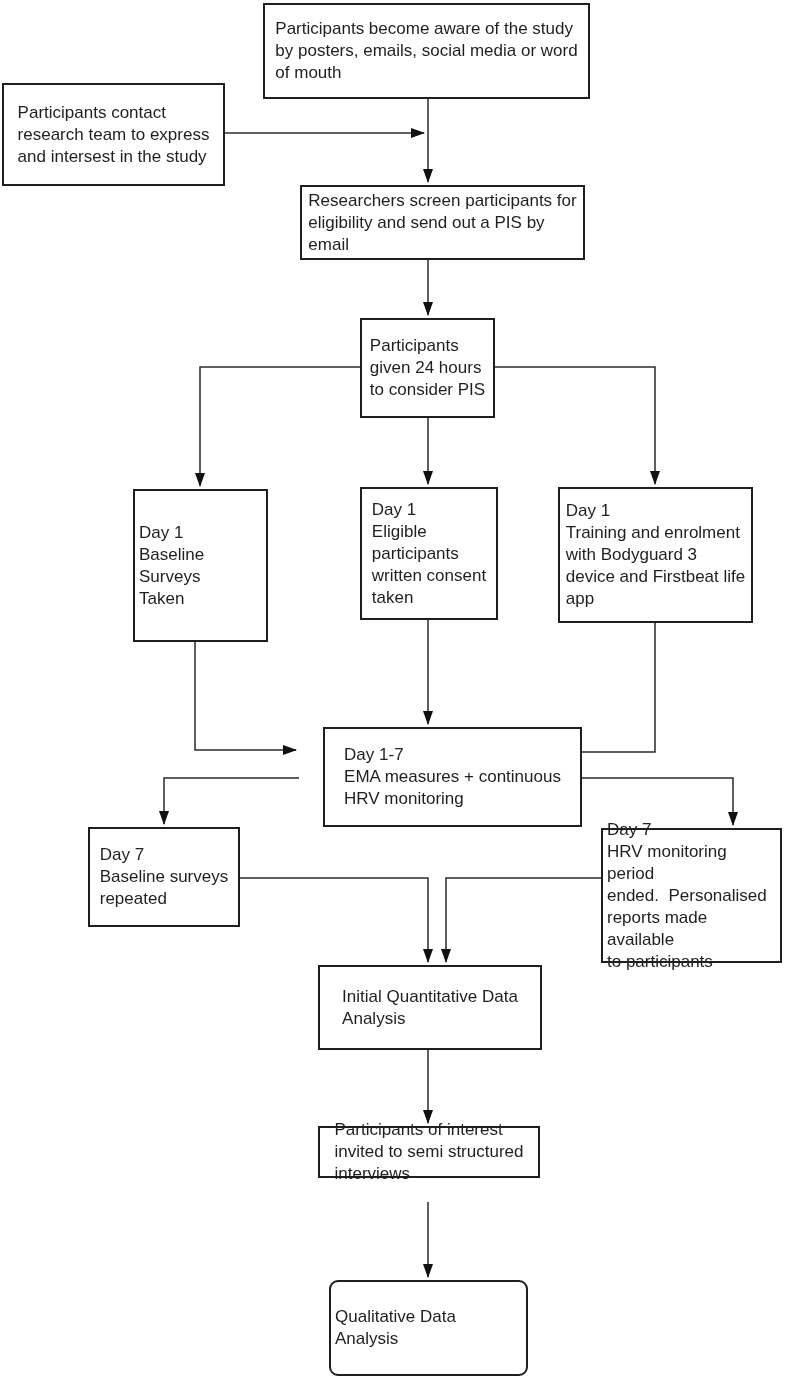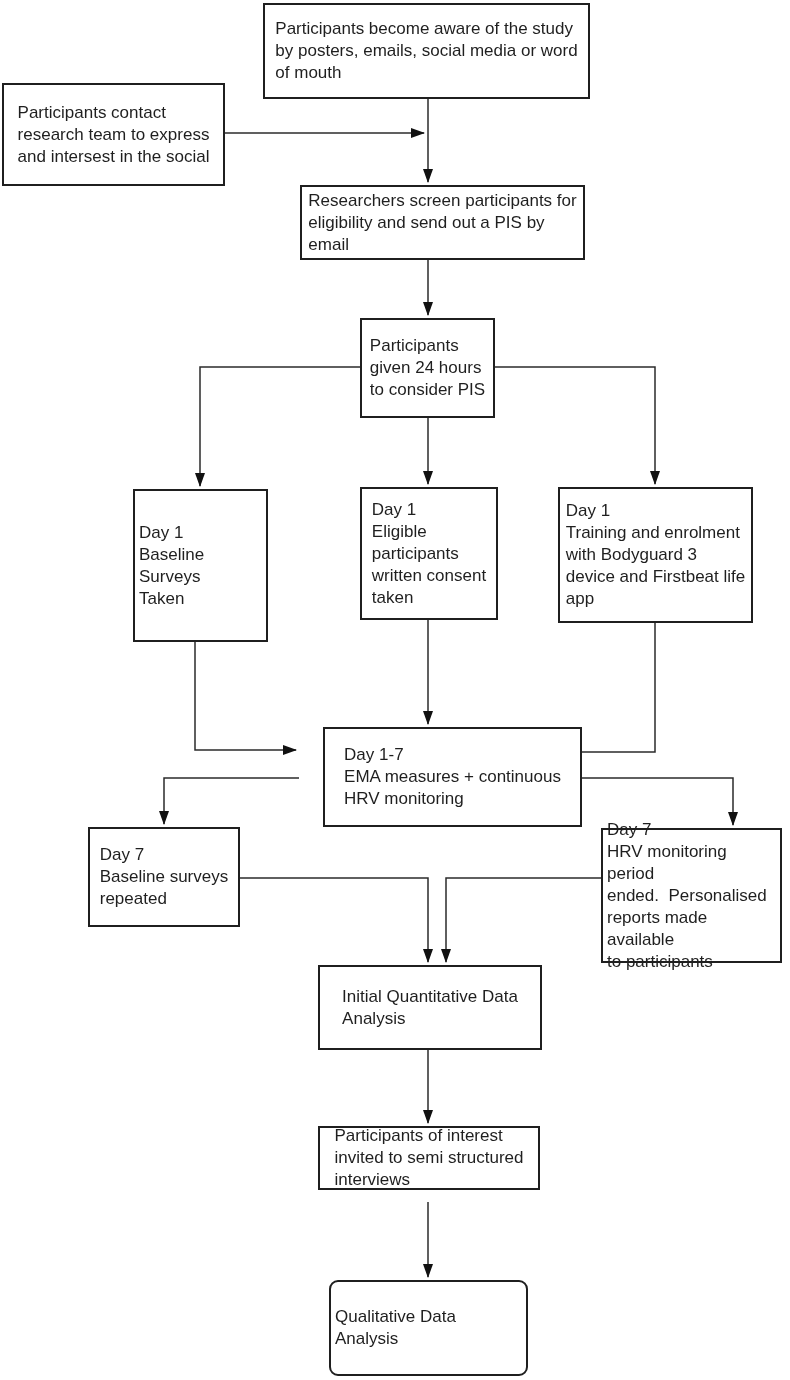--- a/index.html
+++ b/index.html
@@ -46,21 +46,21 @@
   #n-contact       { left: 2px;   top: 83px;   width: 223px; height: 103px; }
   #n-screen        { left: 300px; top: 185px;  width: 285px; height: 75px; }
   #n-pis           { left: 360px; top: 318px;  width: 135px; height: 100px; }
   #n-day1-surveys  { left: 133px; top: 489px;  width: 135px; height: 153px; }
   #n-day1-consent  { left: 360px; top: 487px;  width: 138px; height: 133px; }
   #n-day1-training { left: 558px; top: 487px;  width: 195px; height: 136px; }
   #n-day17         { left: 299px; top: 727px;  width: 259px; height: 100px; margin-left: 24px; }
   #n-day7-surveys  { left: 88px;  top: 827px;  width: 152px; height: 100px; }
   #n-day7-hrv      { left: 601px; top: 828px;  width: 181px; height: 135px; }
   #n-quant         { left: 318px; top: 965px;  width: 224px; height: 85px; }
-  #n-interviews    { left: 318px; top: 1126px; width: 222px; height: 64px; }
+  #n-interviews    { left: 318px; top: 1126px; width: 222px; height: 52px; }
   #n-qual          { left: 329px; top: 1280px; width: 199px; height: 96px; border-radius: 9px; }
 </style>
 </head>
 <body>
 
 <div class="canvas">
 
   <svg class="connectors" viewBox="0 0 790 1380" xmlns="http://www.w3.org/2000/svg">
     <defs>
       <marker id="arrow" markerUnits="userSpaceOnUse" markerWidth="14" markerHeight="12" refX="13" refY="5" orient="auto">
@@ -97,21 +97,21 @@
     <path class="line" d="M428,1050 L428,1123" marker-end="url(#arrow)"></path>
 
     <path class="line" d="M428,1202 L428,1277" marker-end="url(#arrow)"></path>
   </svg>
 
   <div class="node" id="n-awareness">Participants become aware of the study
 by posters, emails, social media or word
 of mouth</div>
   <div class="node" id="n-contact">Participants contact
 research team to express
-and intersest in the social</div>
+and intersest in the study</div>
   <div class="node" id="n-screen">Researchers screen participants for
 eligibility and send out a PIS by
 email</div>
   <div class="node" id="n-pis">Participants
 given 24 hours
 to consider PIS</div>
   <div class="node" id="n-day1-surveys">Day 1
 Baseline Surveys
 Taken</div>
   <div class="node" id="n-day1-consent">Day 1

